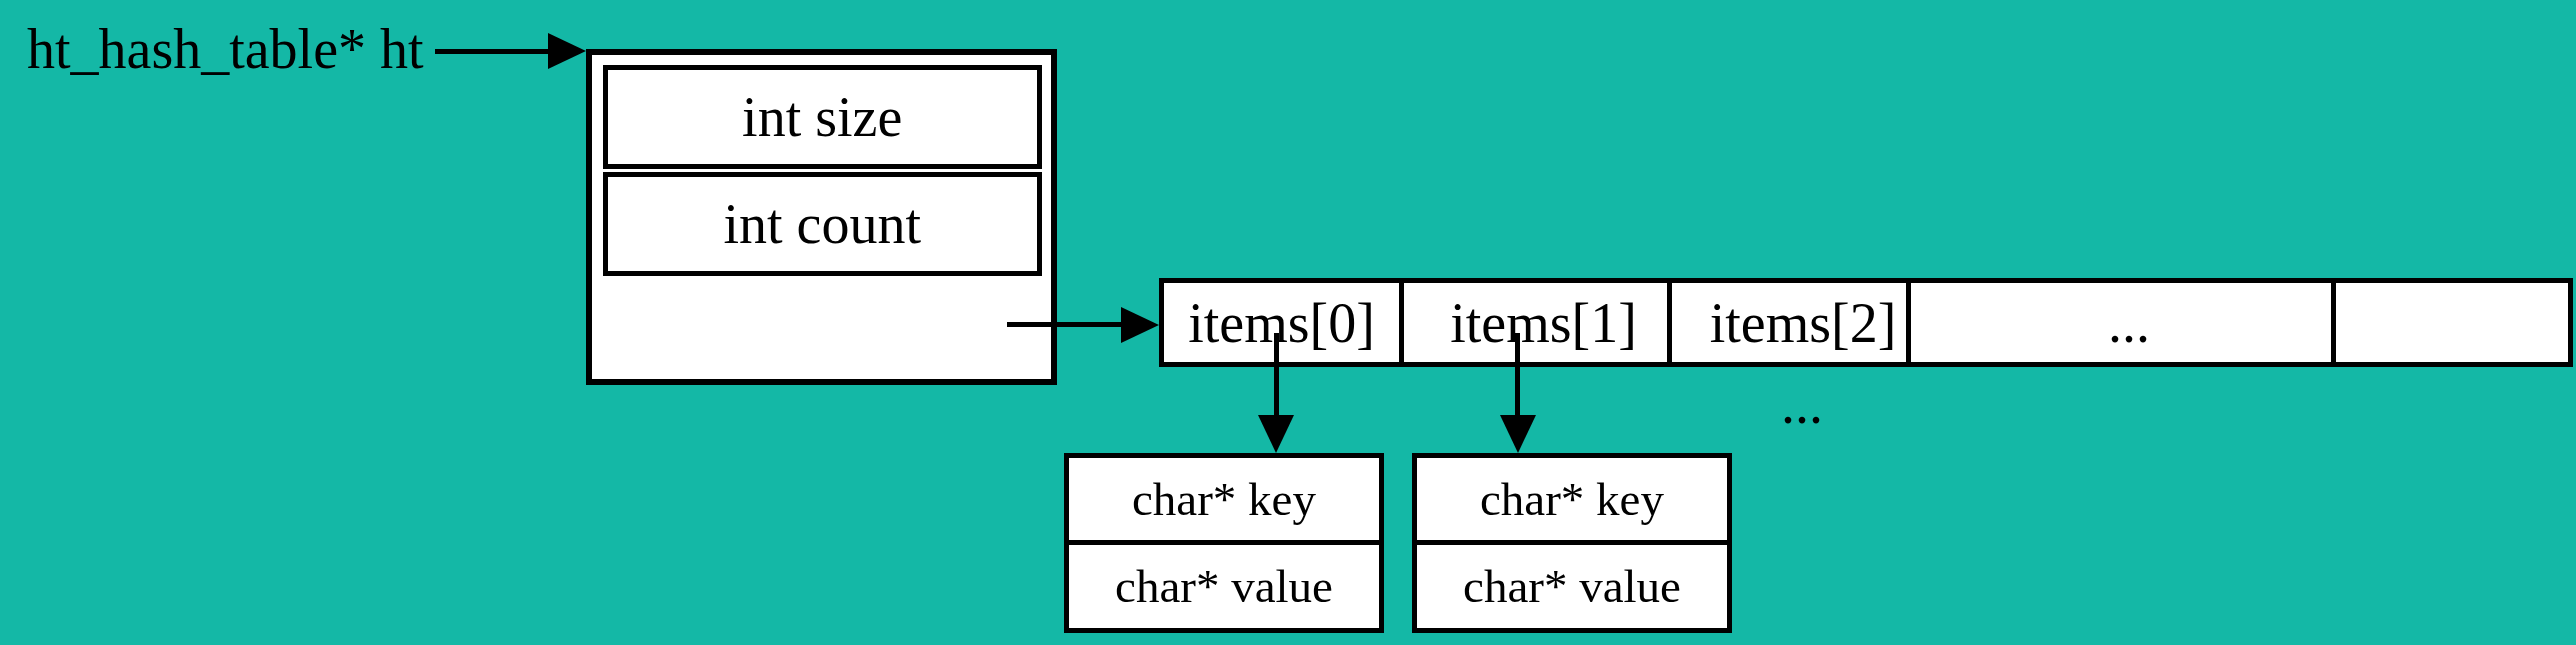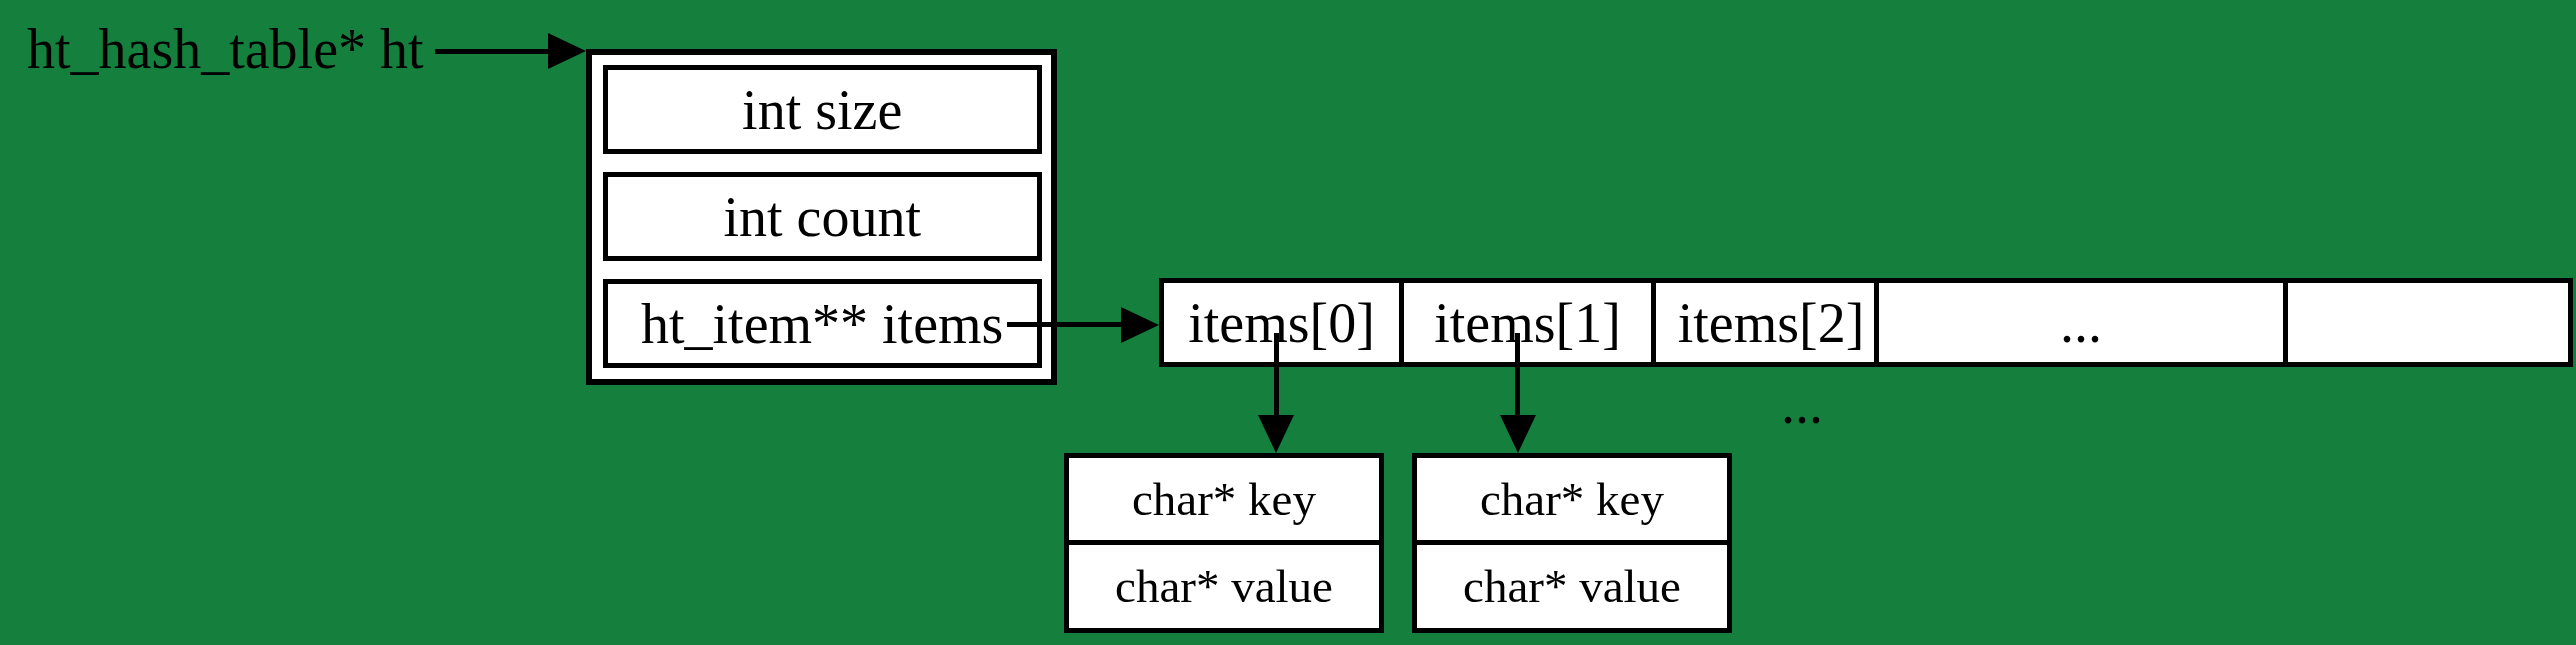--- a/index.html
+++ b/index.html
@@ -1,20 +1,20 @@
 <!DOCTYPE html>
 <html style="font-size:10.7px"><head>
 <meta charset="utf-8">
 <style>
   html,body{margin:0;padding:0;background:#ffffff;}
   #canvas{
     position:relative;
     width:2576px;
     height:645px;
-    background:#15803d;
+    background:#14b8a6;
     font-family:"Liberation Serif","DejaVu Serif",serif;
     color:#000;
     overflow:hidden;
   }
   .abs{position:absolute;}
   .txt{
     font-size:56px;
     line-height:1.0;
     white-space:nowrap;
     color:#000;
@@ -29,26 +29,26 @@
   }
   .head-down{
     width:0;height:0;
     border-left:18px solid transparent;
     border-right:18px solid transparent;
     border-top:38px solid #000;
   }
   .box{border:5.3px solid #000;background:#ffffff;box-sizing:border-box;}
   .struct-outer{border:6px solid #000;background:#ffffff;box-sizing:border-box;}
   .field{
-    position:absolute;left:10.7px;width:439px;height:89px;
+    position:absolute;left:10.7px;width:439px;height:104px;
     border:5.3px solid #000;box-sizing:border-box;
     display:flex;align-items:center;justify-content:center;
     font-size:56px;white-space:nowrap;text-align:center;
   }
-  .array{display:flex;}
+  .array{display:flex;gap:16px;}
   .cell{
     box-sizing:border-box;flex:0 0 auto;
     display:flex;align-items:center;justify-content:center;
     font-size:56px;white-space:nowrap;height:100%;
   }
   .cell.divided{border-right:5.3px solid #000;}
   .item-box{display:flex;flex-direction:column;}
   .item-row{
     height:82px;flex:0 0 auto;
     display:flex;align-items:center;justify-content:center;
@@ -63,21 +63,20 @@
 <div id="canvas">
 
   <div class="abs txt" style="left:27px;top:21px;">ht_hash_table* ht</div>
 
   <div class="abs hline" style="left:435px;top:49px;width:115px;"></div>
   <div class="abs head-right" style="left:548px;top:33px;"></div>
 
   <div class="abs struct-outer" style="left:586px;top:49px;width:471px;height:336px;">
     <div class="field" style="top:10px;">int size</div>
     <div class="field" style="top:117px;font-family:Liberation Serif, serif;">int count</div>
-    <div class="field" style="top:224px;">ht_item** items</div>
   </div>
 
   <div class="abs hline" style="left:1007px;top:322px;width:120px;"></div>
   <div class="abs head-right" style="left:1121px;top:307px;"></div>
 
   <div class="abs box array" style="left:1159px;top:278px;width:1414px;height:89px;">
     <div class="cell divided" style="width:240px;">items[0]</div>
     <div class="cell divided" style="width:252px;">items[1]</div>
     <div class="cell divided" style="width:223px;padding-left:12px;">items[2]</div>
     <div class="cell divided" style="width:409px;">...</div>

